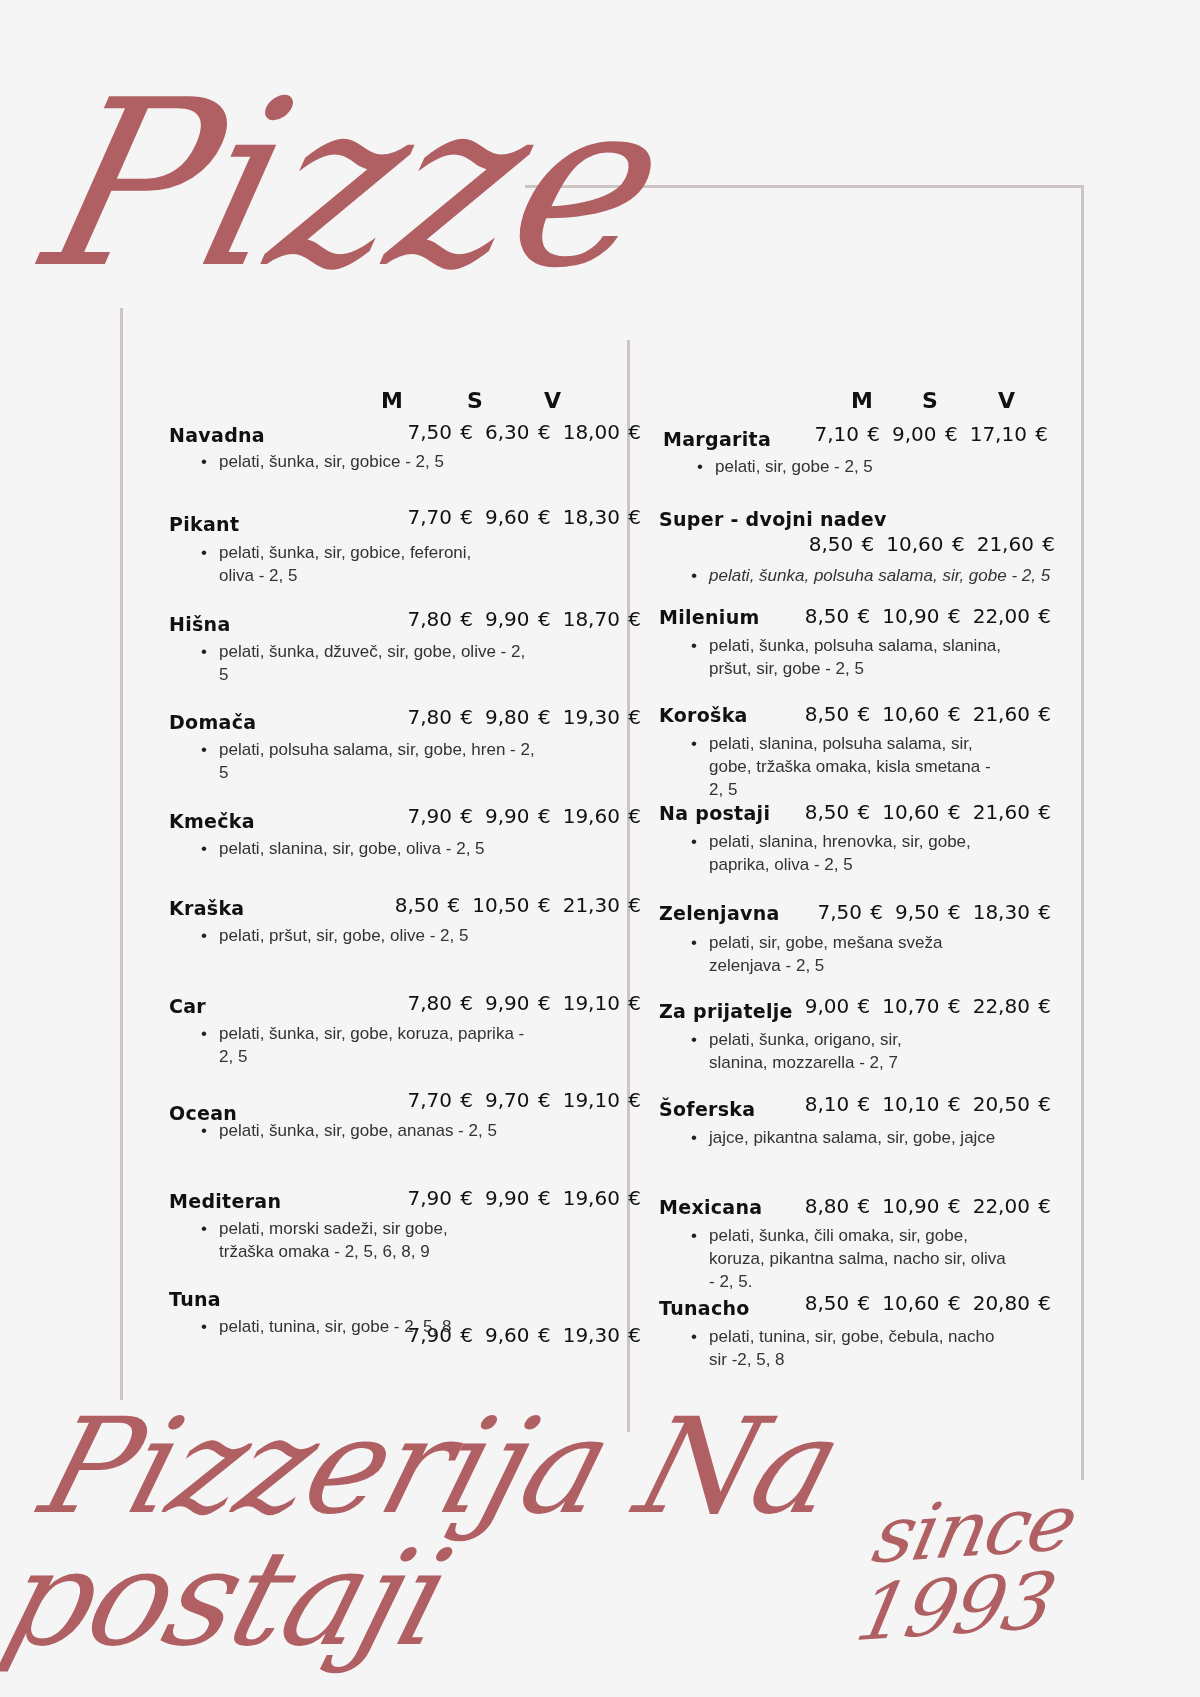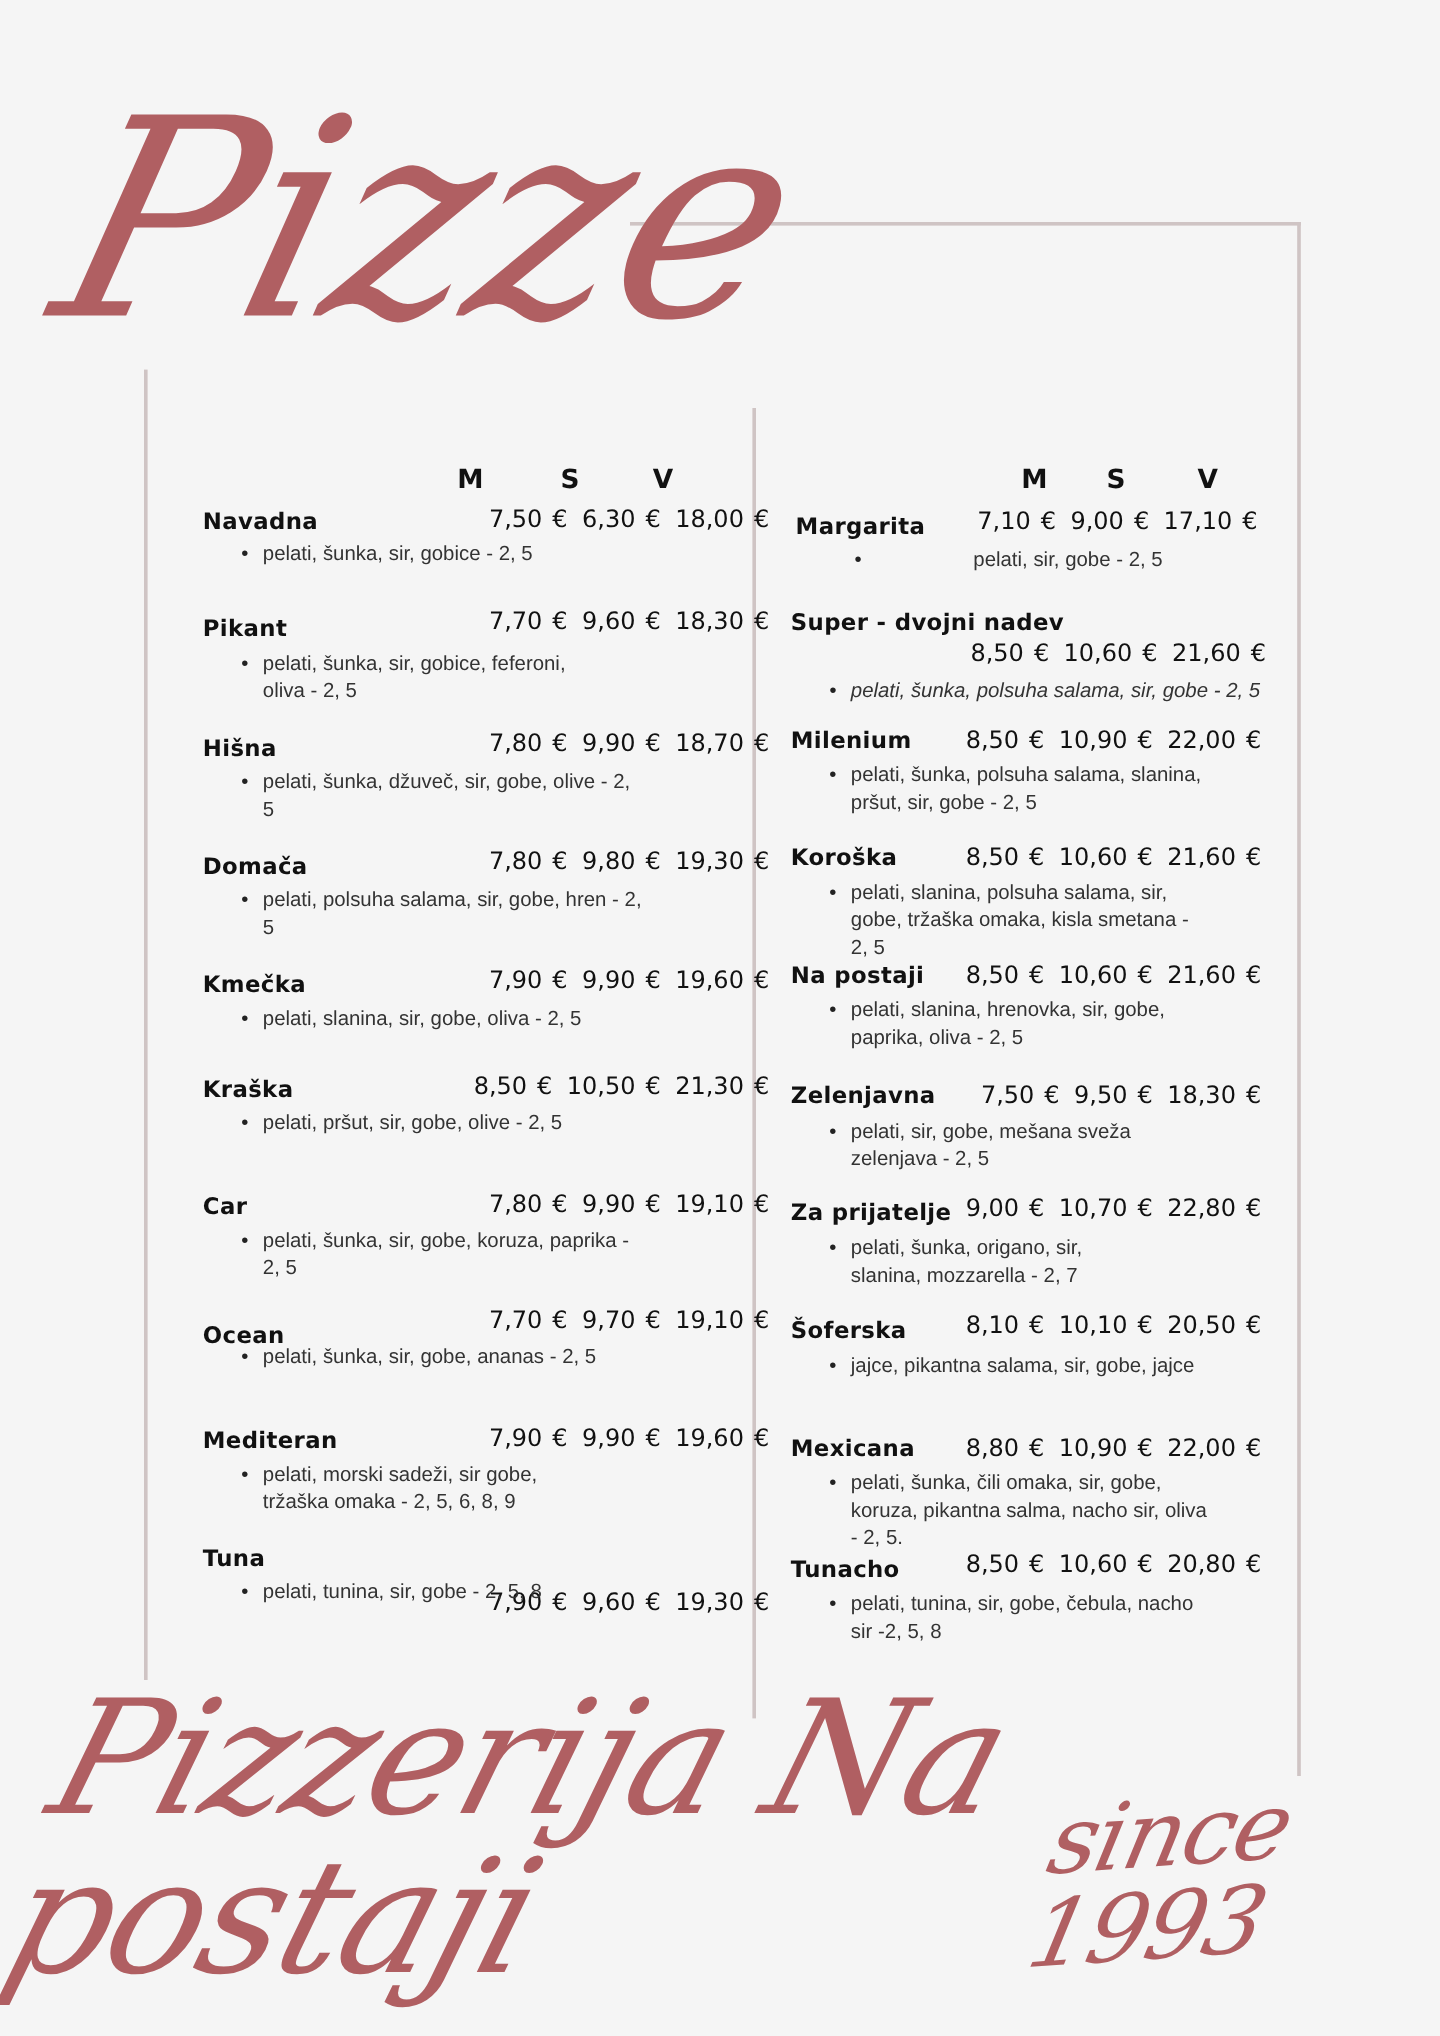--- a/index.html
+++ b/index.html
@@ -91,21 +91,21 @@
     <div class="name" style="top:4px;">Tuna</div>
     <div class="prices" style="top:0;right:-32px;margin-top:39px;"><span>7,90 €</span><span>9,60 €</span><span>19,30 €</span></div>
     <div class="desc" style="top:31px;">pelati, tunina, sir, gobe - 2, 5, 8</div>
   </div>
 </div>
 
 <div class="col">
   <div class="item" style="left:663px;top:422px;width:385px;">
     <div class="name" style="top:6px;">Margarita</div>
     <div class="prices" style="top:0;"><span>7,10 €</span><span>9,00 €</span><span>17,10 €</span></div>
-    <div class="desc" style="top:33px;left:45px;text-align:center;">pelati, sir, gobe - 2, 5</div>
+    <div class="desc" style="top:33px;left:30px;">pelati, sir, gobe - 2, 5</div>
   </div>
   <div class="item" style="left:659px;top:508px;width:396px;">
     <div class="name" style="top:0;">Super - dvojni nadev</div>
     <div class="prices" style="top:24px;"><span>8,50 €</span><span>10,60 €</span><span>21,60 €</span></div>
     <div class="desc" style="top:56px;width:360px;font-style:italic;">pelati, šunka, polsuha salama, sir, gobe - 2, 5</div>
   </div>
   <div class="item" style="left:659px;top:604px;width:392px;">
     <div class="name" style="top:2px;">Milenium</div>
     <div class="prices" style="top:0;"><span>8,50 €</span><span>10,90 €</span><span>22,00 €</span></div>
     <div class="desc" style="top:30px;width:310px;">pelati, šunka, polsuha salama, slanina, pršut, sir, gobe - 2, 5</div>

